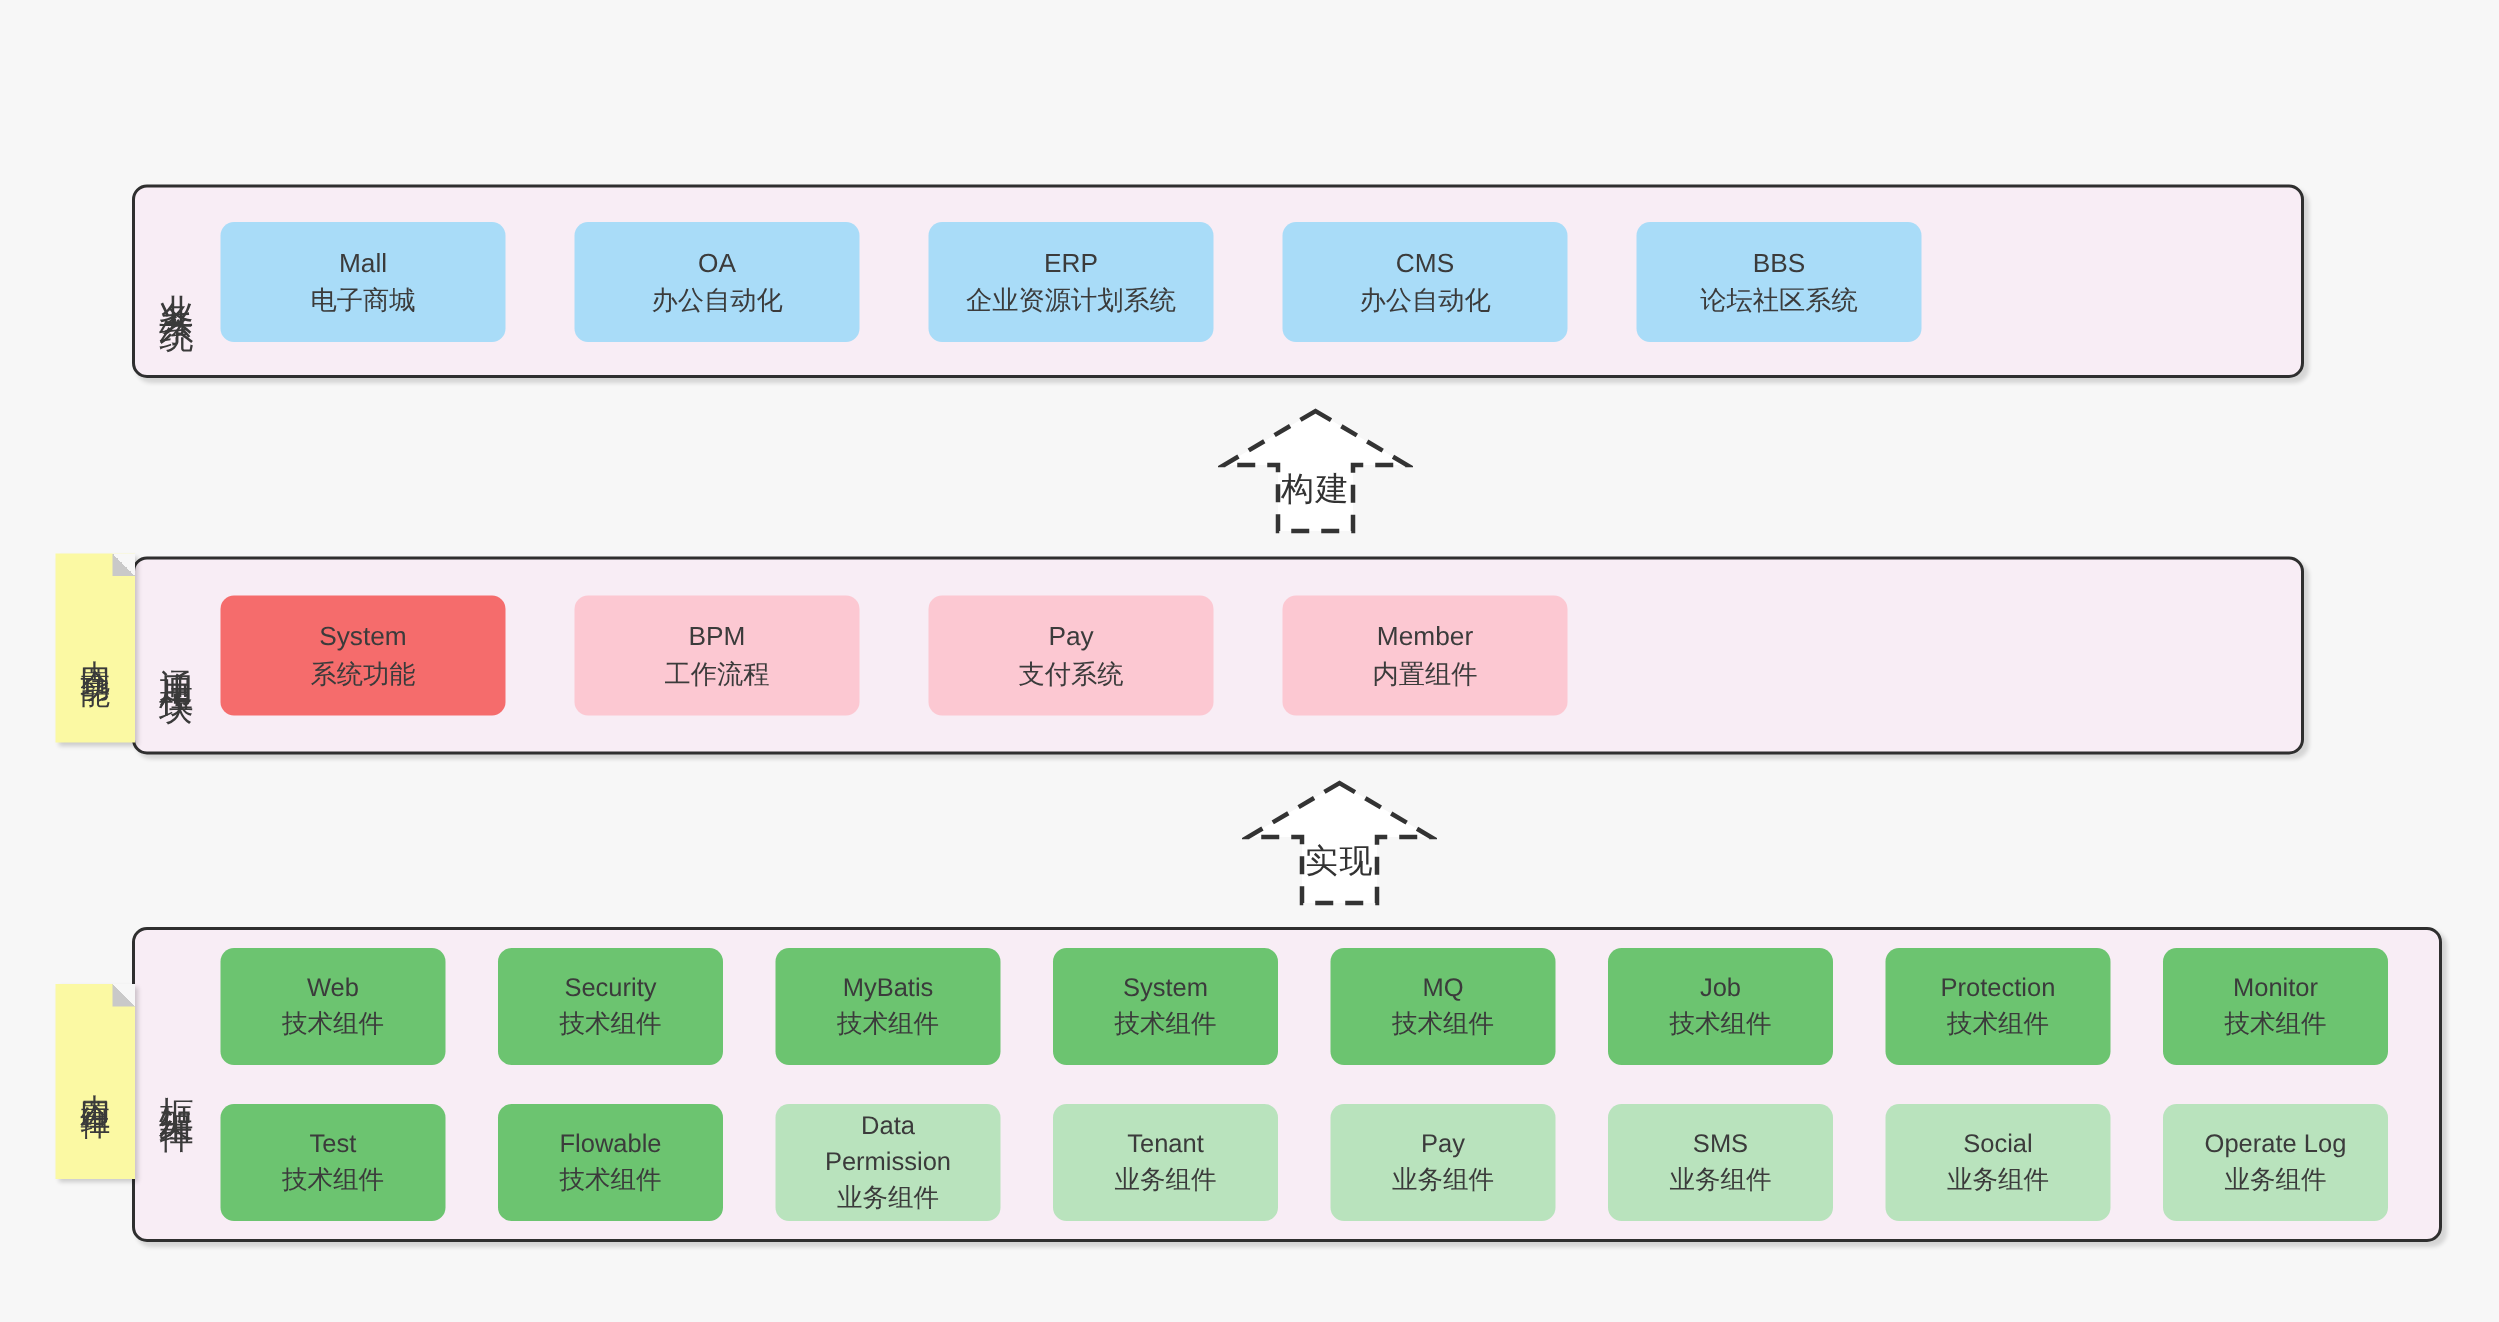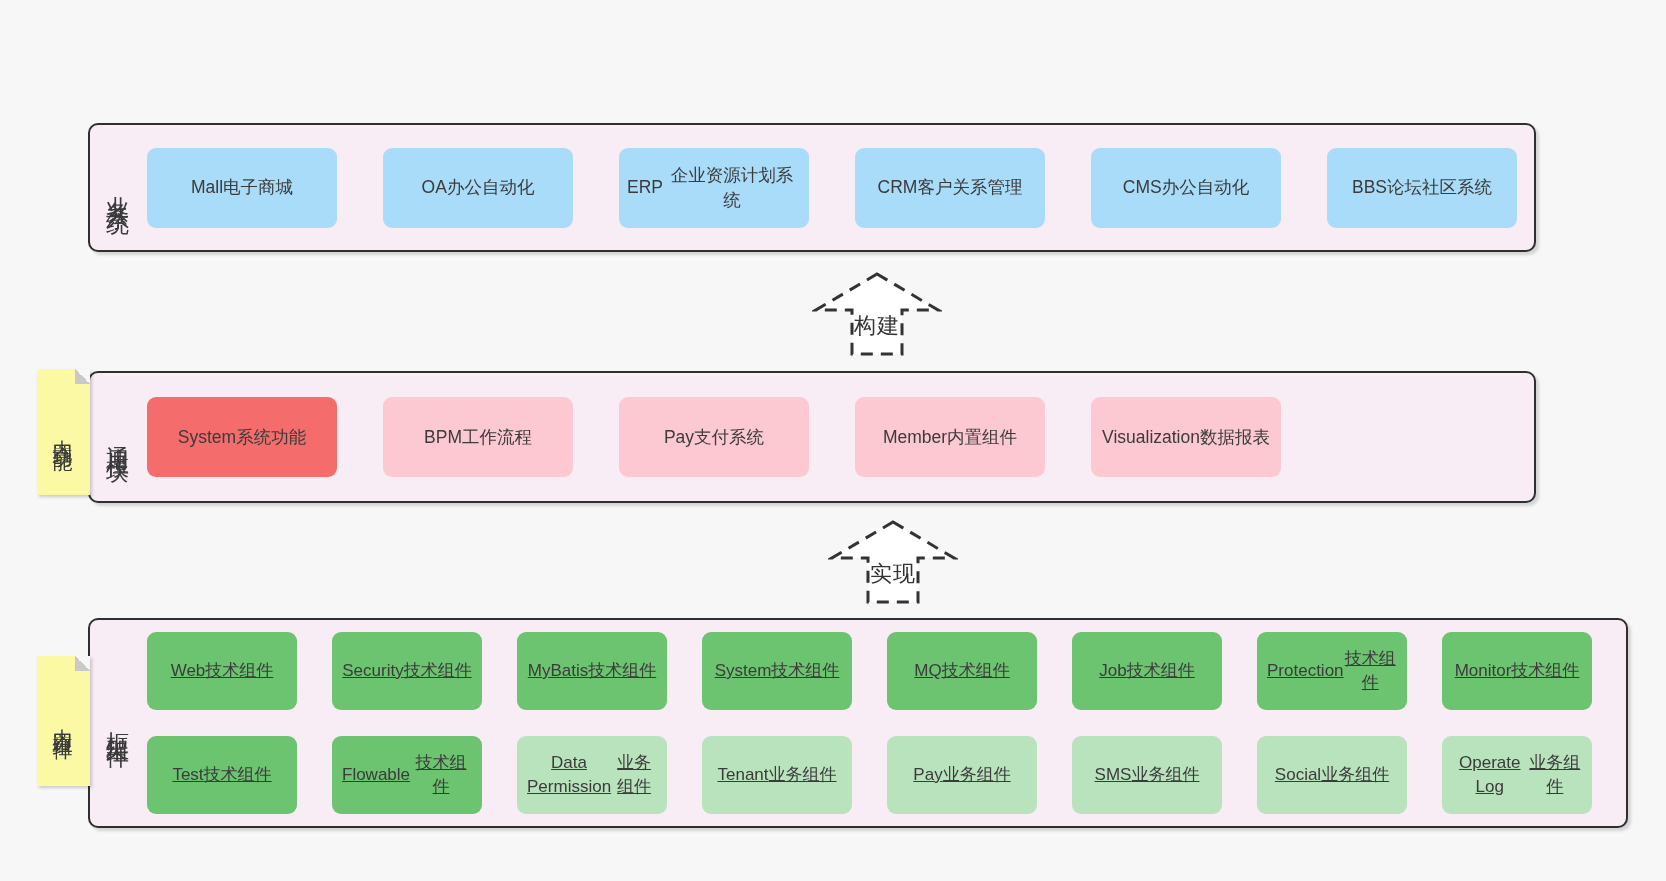--- a/index.html
+++ b/index.html
@@ -25,30 +25,30 @@
   #panel-modules {left:88px;top:371px;width:1448px;height:132px;}
   #panel-framework{left:88px;top:618px;width:1540px;height:210px;}
   .layer-label{
     flex:0 0 57px;display:flex;align-items:center;justify-content:center;
     writing-mode:vertical-lr;text-orientation:upright;
     font-size:23px;letter-spacing:5px;color:#3a3a3a;height:100%;
   }
   .box-row{display:flex;gap:46px;align-items:center;flex:1;padding-right:16px;}
   .box{
     width:190px;height:80px;border-radius:9px;flex:0 0 auto;
-    display:flex;justify-content:center;align-items:center;
+    display:flex;flex-direction:column;justify-content:center;align-items:center;
     text-align:center;font-size:17.5px;line-height:1.42;padding:0 8px;
   }
   .blue{background:var(--box-blue);}
   .red{background:var(--box-red);}
   .pink{background:var(--box-pink);}
   .green{background:var(--box-green);}
   .lightgreen{background:var(--box-lightgreen);}
   .fw-rows{flex:1;display:flex;flex-direction:column;justify-content:center;gap:26px;}
-  .box-row.sm{gap:35px;padding-right:34px;text-decoration:underline;}
+  .box-row.sm{gap:35px;padding-right:34px;}
   .box.sm{width:150px;height:78px;font-size:17px;padding:0 10px;}
   .box.sm .box-name{max-width:116px;}
   .sticky{
     position:absolute;width:53px;background:var(--sticky-bg);
     box-shadow:2px 2px 3px rgba(0,0,0,0.18);
     display:flex;align-items:center;justify-content:center;
   }
   #sticky-modules{left:-53px;top:-4px;height:126px;}
   #sticky-framework{left:-53px;top:36px;height:130px;}
   .sticky-text{writing-mode:vertical-lr;text-orientation:upright;font-size:20px;letter-spacing:4px;color:#3a3a3a;}
@@ -79,24 +79,20 @@
       </div>
       <div class="box blue">
         <div class="box-name">OA</div>
         <div class="box-desc">办公自动化</div>
       </div>
       <div class="box blue">
         <div class="box-name">ERP</div>
         <div class="box-desc">企业资源计划系统</div>
       </div>
       <div class="box blue">
-        <div class="box-name">CRM</div>
-        <div class="box-desc">客户关系管理</div>
-      </div>
-      <div class="box blue">
         <div class="box-name">CMS</div>
         <div class="box-desc">办公自动化</div>
       </div>
       <div class="box blue">
         <div class="box-name">BBS</div>
         <div class="box-desc">论坛社区系统</div>
       </div>
     </div>
   </section>
 
@@ -123,24 +119,20 @@
         <div class="box-desc">工作流程</div>
       </div>
       <div class="box pink">
         <div class="box-name">Pay</div>
         <div class="box-desc">支付系统</div>
       </div>
       <div class="box pink">
         <div class="box-name">Member</div>
         <div class="box-desc">内置组件</div>
       </div>
-      <div class="box pink">
-        <div class="box-name">Visualization</div>
-        <div class="box-desc">数据报表</div>
-      </div>
     </div>
   </section>
 
   <div class="arrow-wrap" id="arrow-implement">
     <svg viewBox="0 0 130 88">
       <path d="M65 4 L126 40 L90 40 L90 84 L40 84 L40 40 L4 40 Z" fill="#ffffff" stroke="var(--arrow)" stroke-width="3" stroke-dasharray="12 8"></path>
     </svg>
     <div class="arrow-label">实现</div>
   </div>
 

